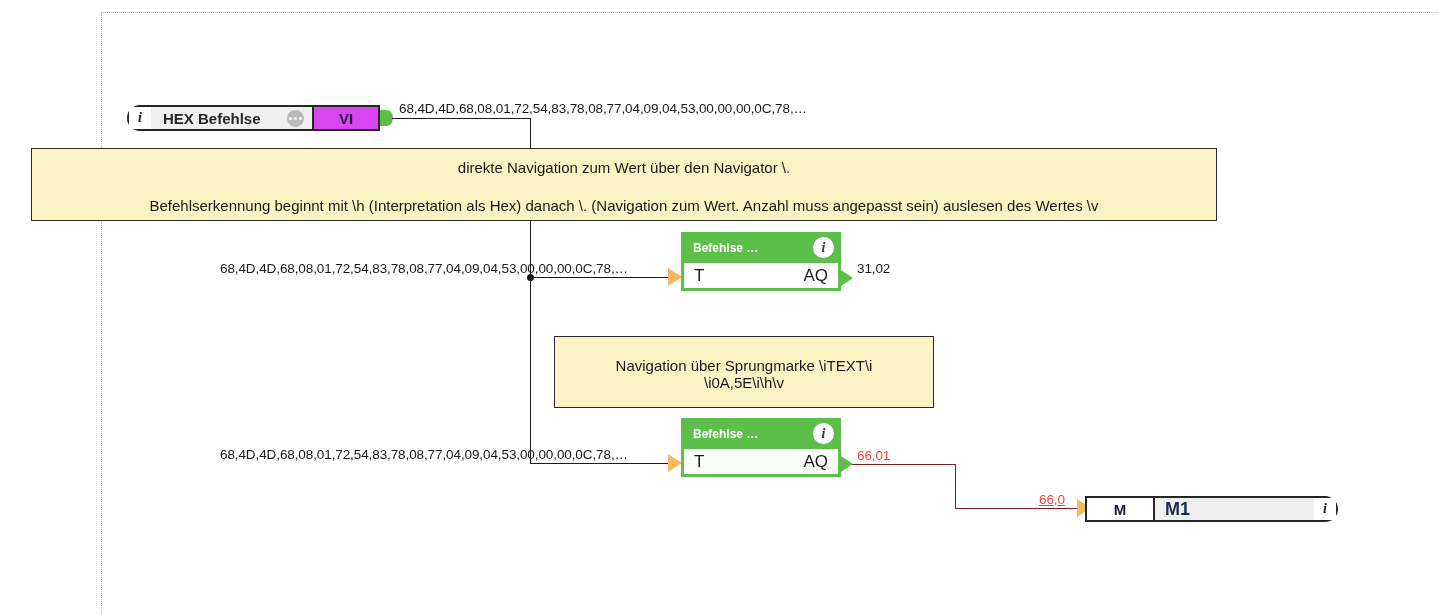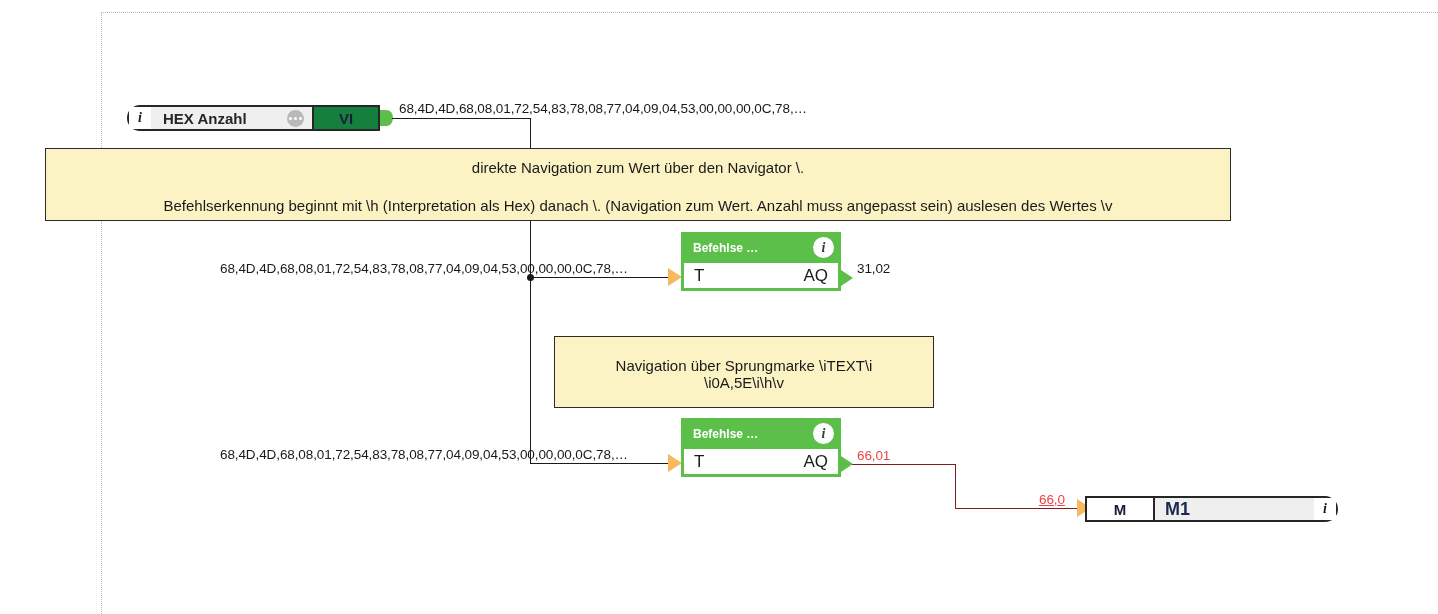--- a/index.html
+++ b/index.html
@@ -170,21 +170,21 @@
     height: 3px;
     border-radius: 50%;
     background: #ffffff;
   }
   .pill-type {
     display: flex;
     align-items: center;
     justify-content: center;
     min-width: 48px;
     padding: 0 8px;
-    background: #15803d;
+    background: #d946ef;
     border-left: 2px solid #262626;
     font-size: 15px;
     font-weight: bold;
     color: #1a1a3c;
     flex: none;
   }
   .pill-slot {
     display: flex;
     align-items: center;
     justify-content: center;
@@ -292,37 +292,37 @@
 </head>
 <body>
 
 <div id="canvas">
 
   <div class="margin-guide-top"></div>
   <div class="margin-guide"></div>
 
   <div class="var-pill left-round" style="left:127px; top:105px; width:253px;">
     <span class="pill-info">i</span>
-    <span class="pill-name">HEX Anzahl</span>
+    <span class="pill-name">HEX Befehlse</span>
     <span class="pill-dots">
       <span class="dots-circle">
           <i></i>
           <i></i>
           <i></i>
         </span>
     </span>
     <span class="pill-type">VI</span>
   </div>
   <div class="out-pin-round" style="left:380px; top:110px;"></div>
 
   <div class="wire-h" style="left:392px; top:118px; width:138px;"></div>
   <div class="wire-v" style="left:530px; top:118px; height:346px;"></div>
   <div class="wire-label" style="left:399px; top:101px;">68,4D,4D,68,08,01,72,54,83,78,08,77,04,09,04,53,00,00,00,0C,78,…</div>
 
-  <div class="note note-wide" style="left:45px; top:148px; width:1186px; height:73px;">
+  <div class="note note-wide" style="left:31px; top:148px; width:1186px; height:73px;">
     <div class="note-line" style="position:absolute; left:0; right:0; top:10px; text-align:center;">direkte Navigation zum Wert über den Navigator \.</div>
     <div class="note-line" style="position:absolute; left:0; right:0; top:48px; text-align:center;">Befehlserkennung beginnt mit \h (Interpretation als Hex) danach \. (Navigation zum Wert. Anzahl muss angepasst sein)  auslesen des Wertes \v</div>
   </div>
 
   <div class="wire-h" style="left:530px; top:277px; width:140px;"></div>
   <div class="junction-dot" style="left:527px; top:274px;"></div>
   <div class="wire-label" style="left:220px; top:261px;">68,4D,4D,68,08,01,72,54,83,78,08,77,04,09,04,53,00,00,00,0C,78,…</div>
   <div class="in-arrow" style="left:668px; top:268px;"></div>
 
   <div class="fb" style="left:681px; top:232px;">

